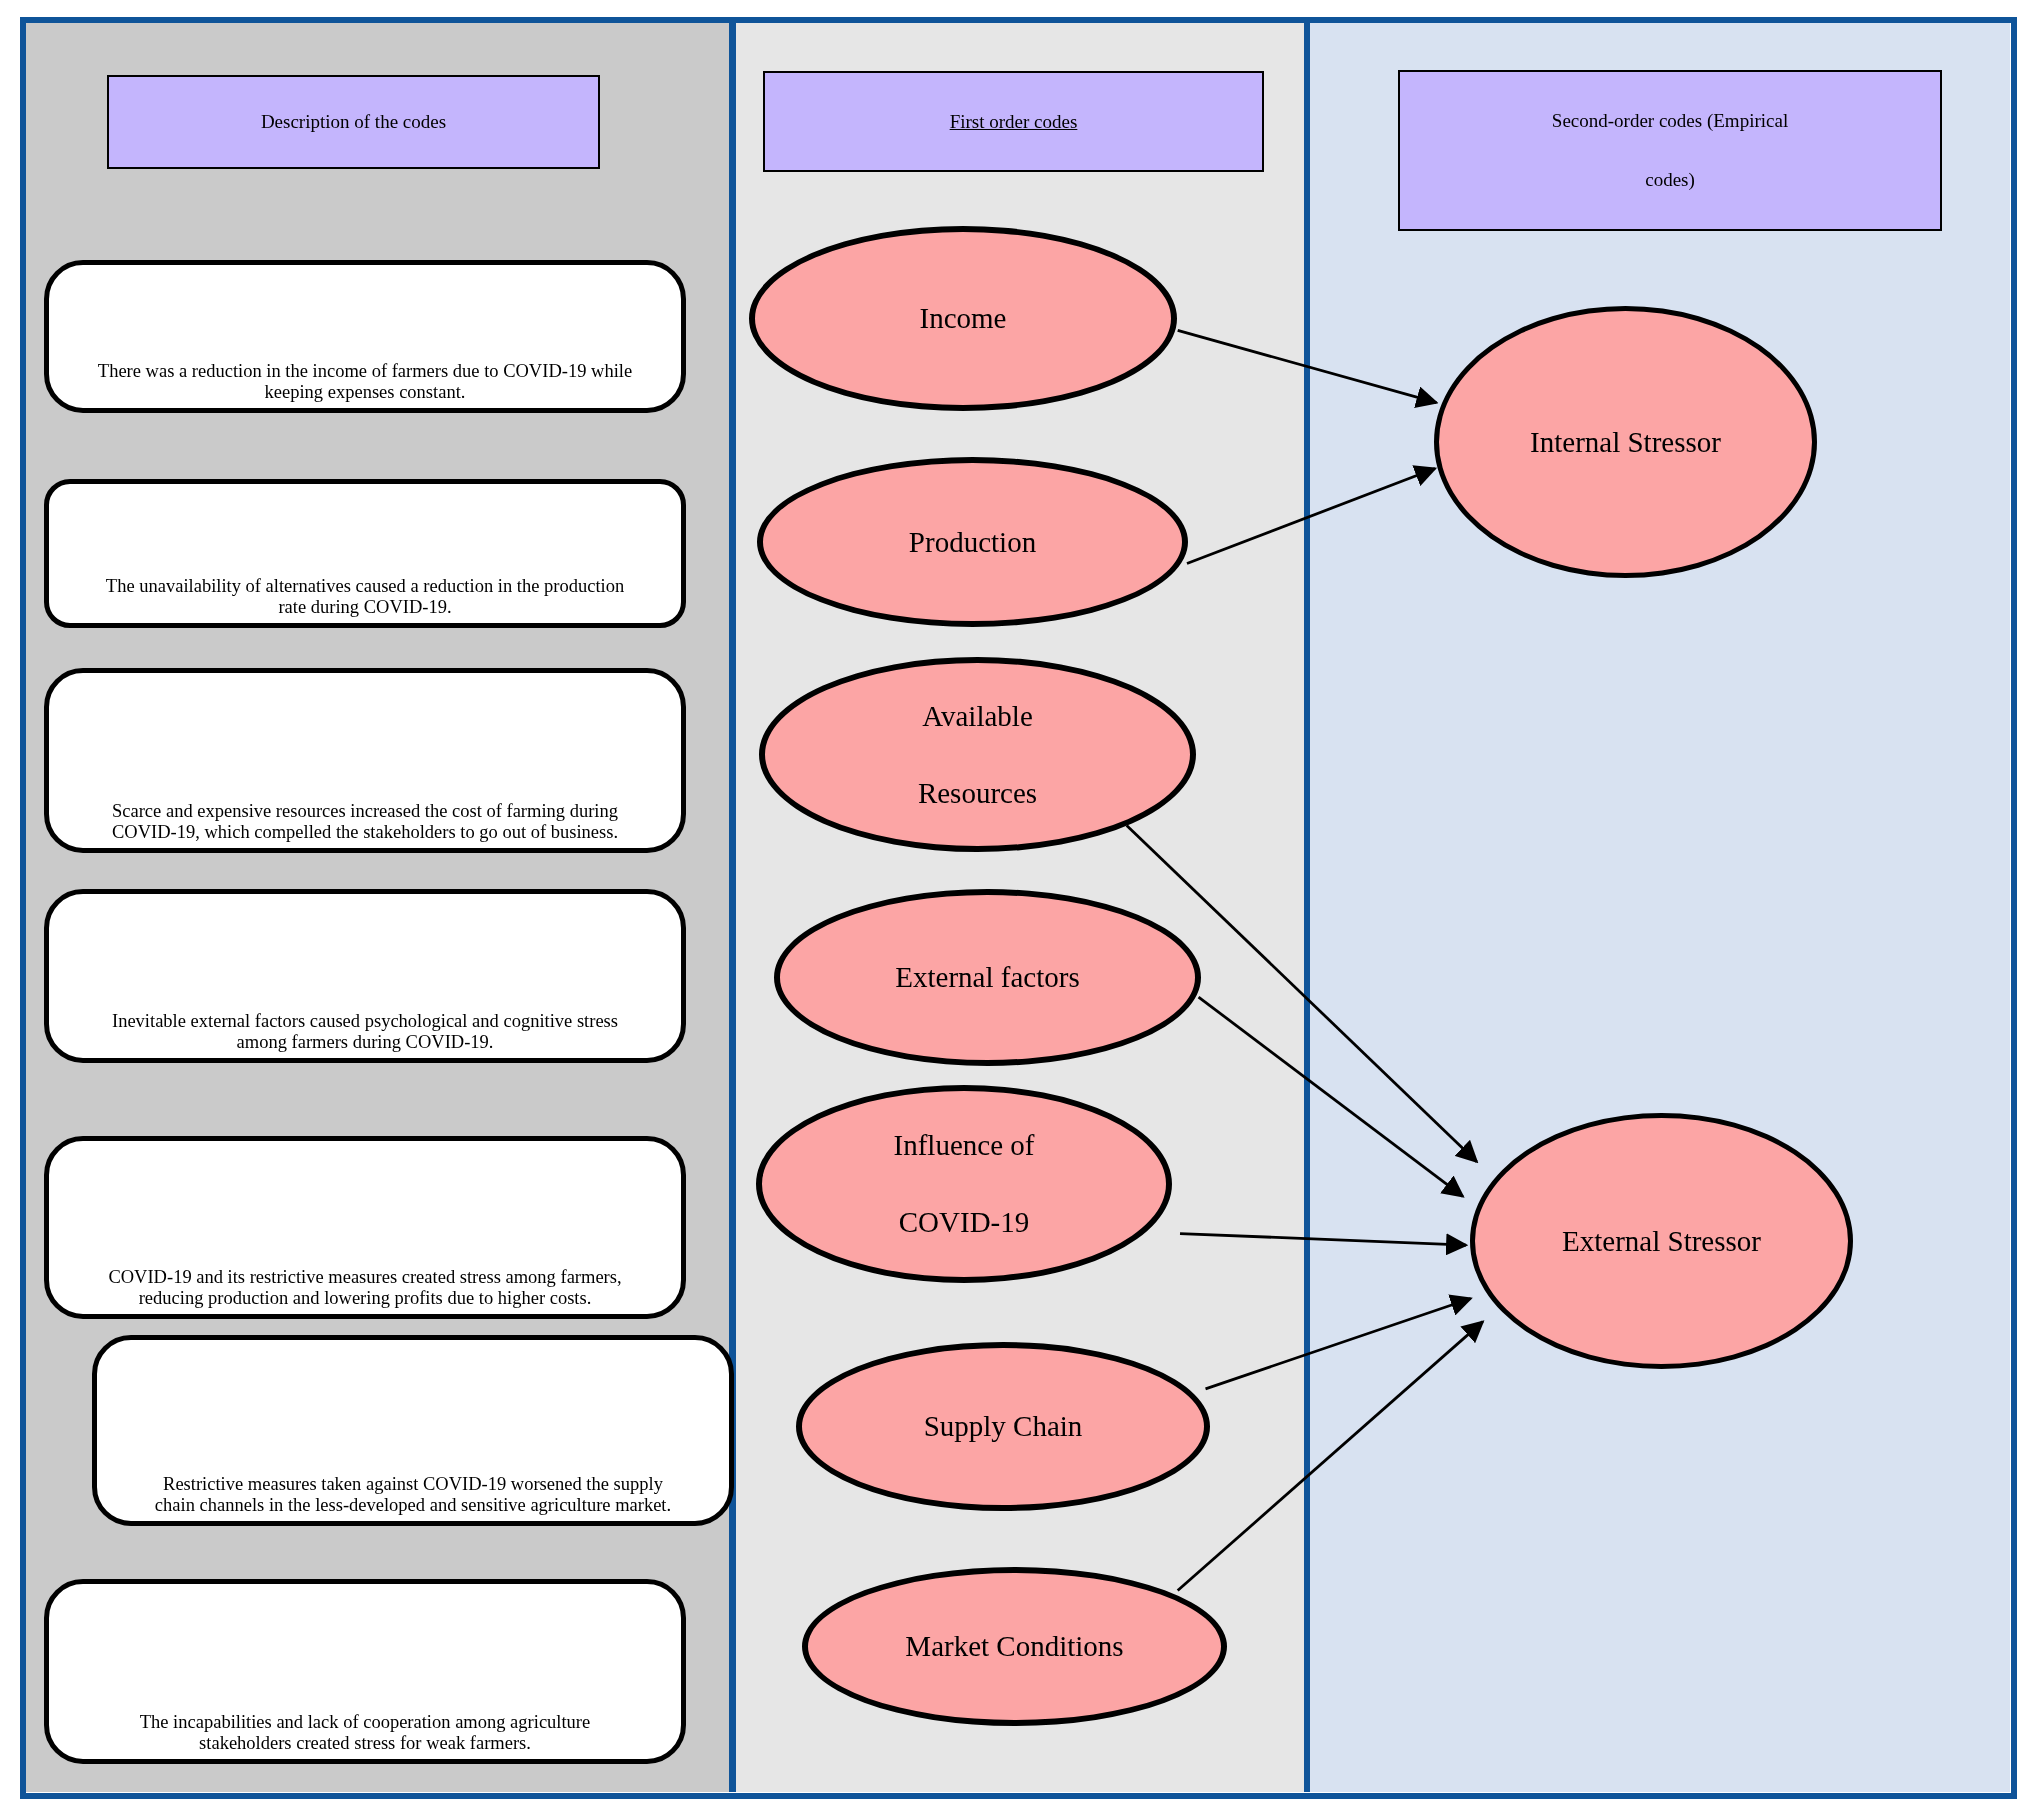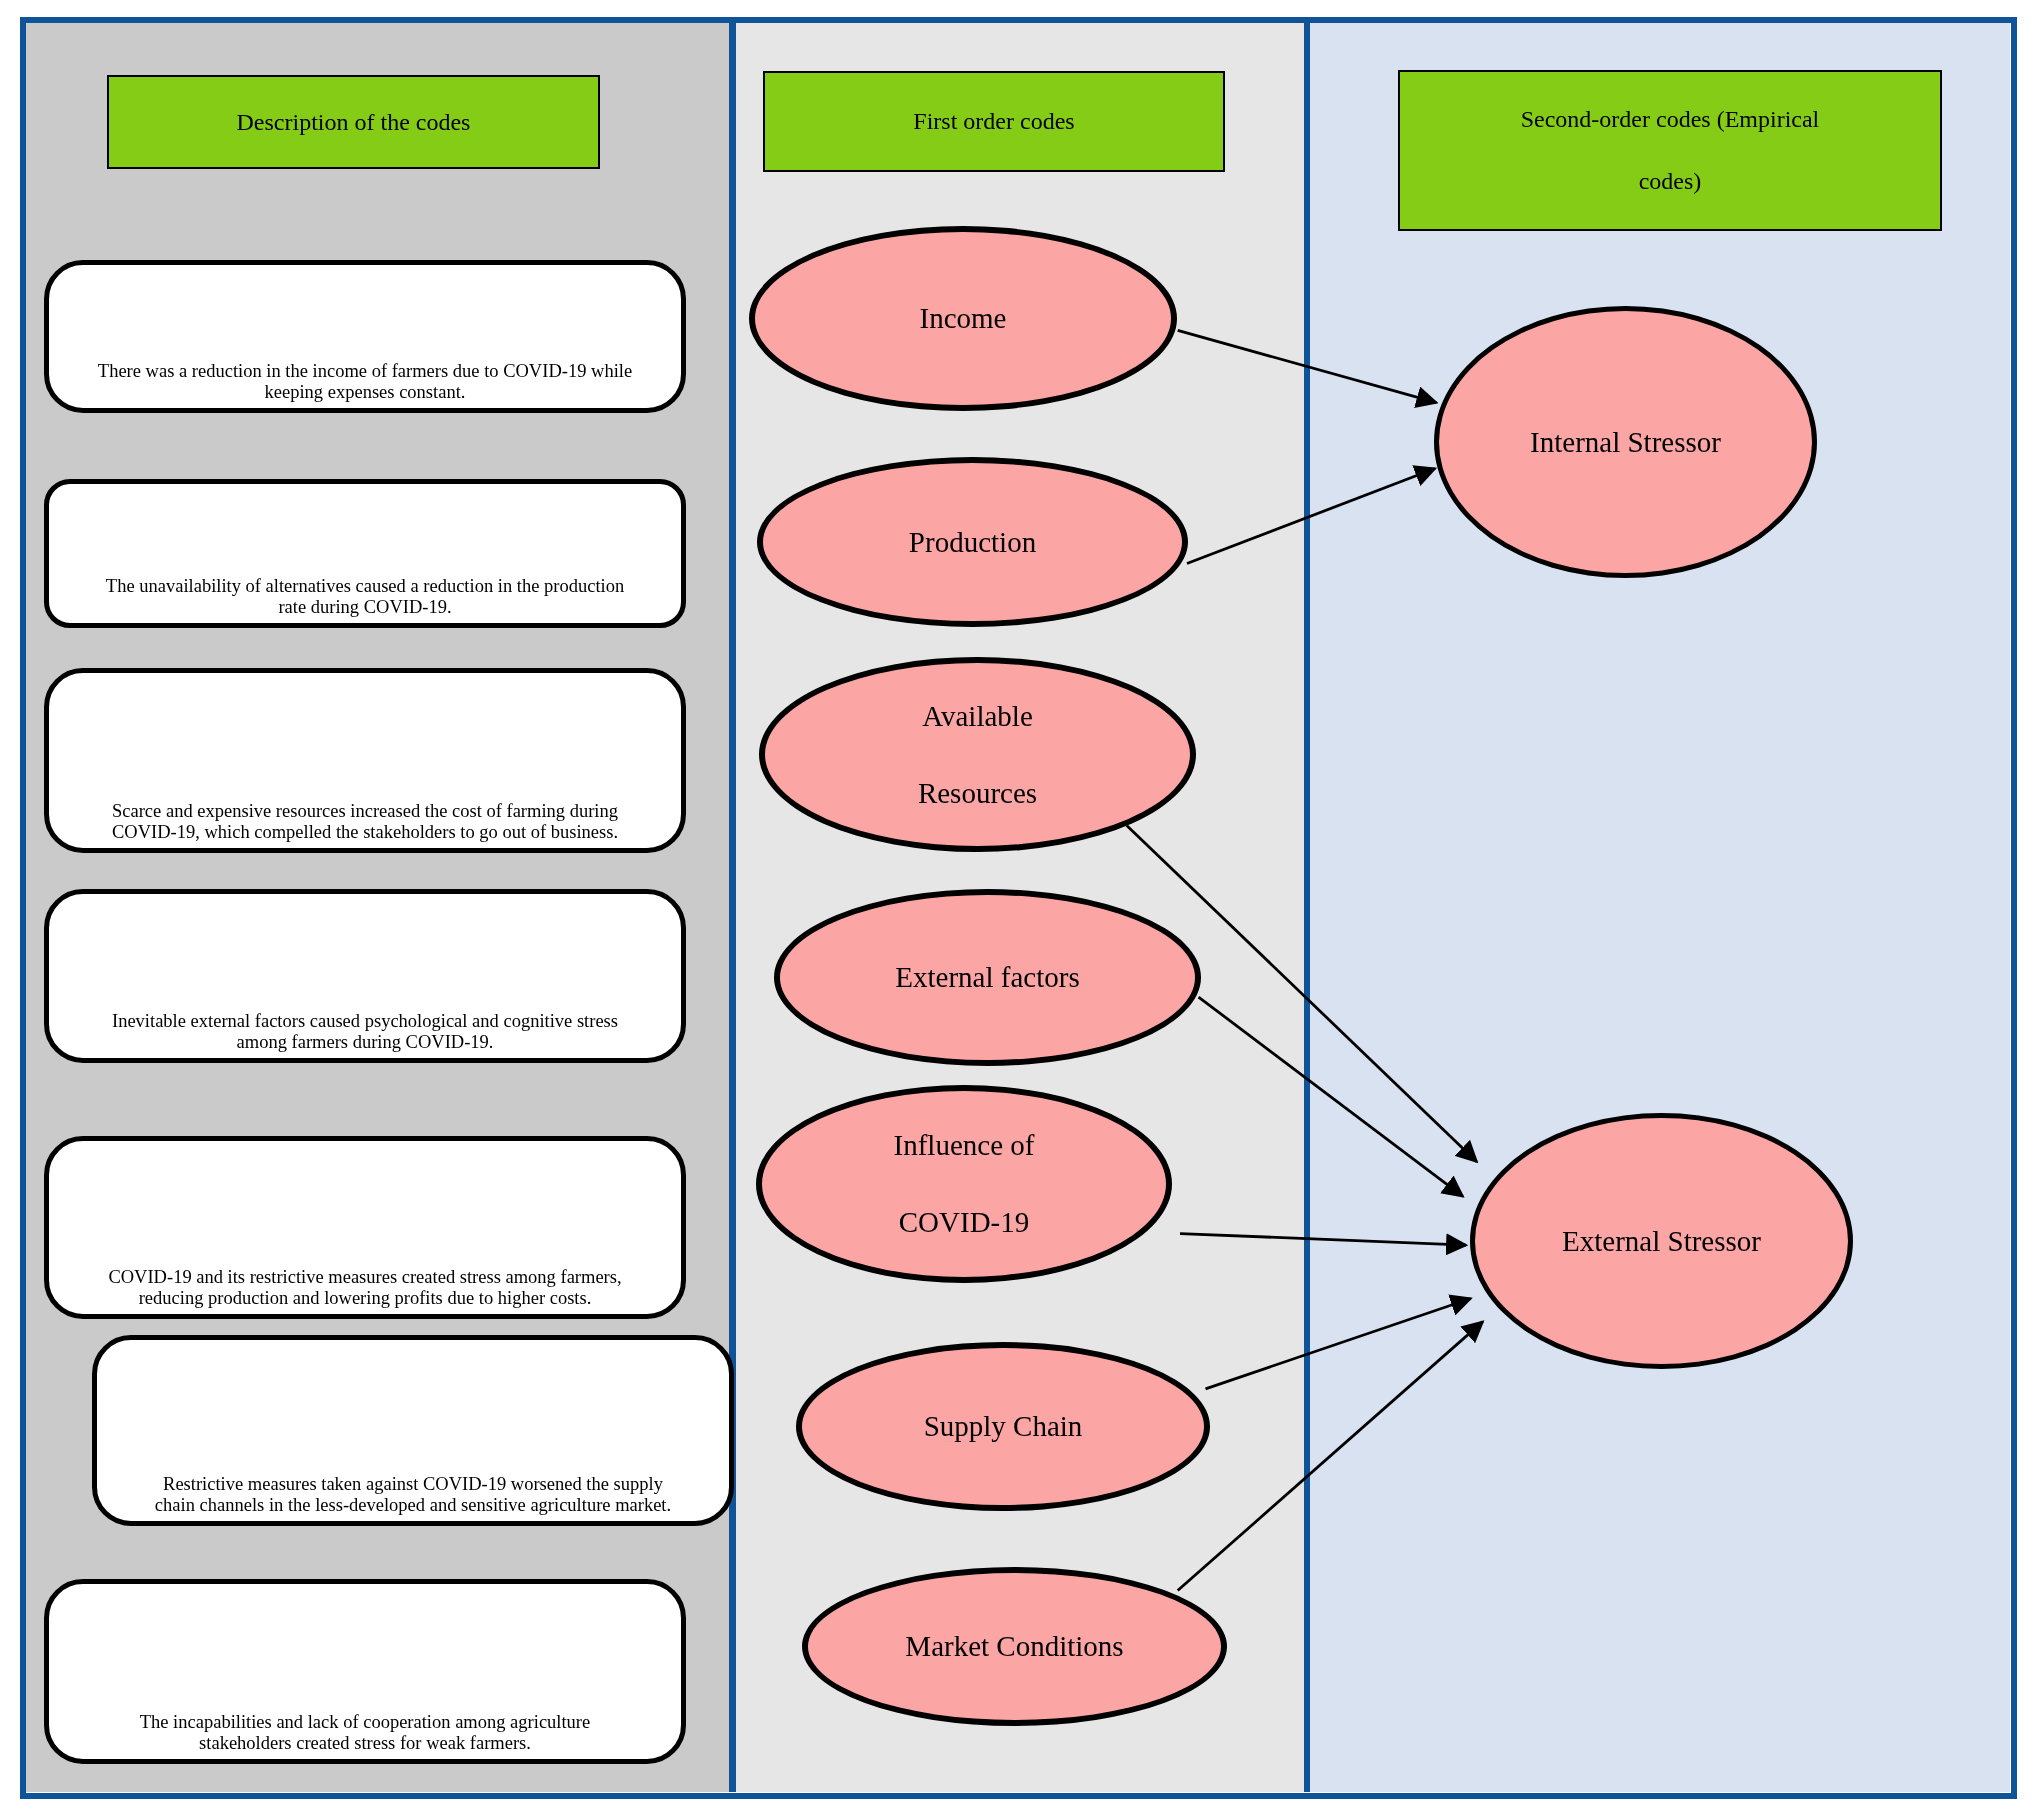--- a/index.html
+++ b/index.html
@@ -5,41 +5,41 @@
   html,body{margin:0;padding:0;background:#ffffff;}
   body{width:2035px;height:1811px;position:relative;font-family:"Liberation Serif","DejaVu Serif",serif;color:#000;}
   .abs{position:absolute;box-sizing:border-box;}
   #frame{left:19.5px;top:16.7px;width:1997px;height:1782px;border:6.5px solid #0f5499;background:transparent;z-index:4;pointer-events:none;}
   .col{top:23px;height:1769px;z-index:0;}
   #col-left{left:26px;width:703px;background:#cacaca;}
   #divider1{left:729px;top:23px;width:6.5px;height:1769px;background:#0f5499;z-index:1;}
   #col-middle{left:735px;width:569px;background:#e6e6e6;}
   #divider2{left:1304px;top:23px;width:5.6px;height:1769px;background:#0f5499;z-index:1;}
   #col-right{left:1310px;width:700px;background:#d8e2f1;}
-  .header-box{background:#84cc16;border:2.8px solid #000;display:flex;flex-direction:column;align-items:center;justify-content:space-evenly;text-align:left;font-size:24px;z-index:2;}
+  .header-box{background:#c4b5fd;border:2.8px solid #000;display:flex;flex-direction:column;align-items:center;justify-content:space-evenly;text-align:left;font-size:19px;z-index:2;}
   .desc-box{left:44px;width:642px;background:#fff;border:5.1px solid #000;border-radius:39px;display:flex;flex-direction:column;align-items:center;justify-content:flex-end;text-align:center;font-size:18.5px;padding:4.6px 18.5px;z-index:2;}
   .ellipse{background:#fca5a5;border:6px solid #000;border-radius:50%;display:flex;flex-direction:column;align-items:center;justify-content:center;gap:44px;text-align:center;font-size:29px;z-index:2;}
   .ellipse.right-node{border-width:5.6px;}
   .line{white-space:nowrap;}
   .line:empty{display:none;}
   #arrows{left:0;top:0;width:2035px;height:1811px;z-index:3;pointer-events:none;}
 </style>
 </head>
 <body>
 
 <div class="abs col" id="col-left"></div>
 <div class="abs" id="divider1"></div>
 <div class="abs col" id="col-middle"></div>
 <div class="abs" id="divider2"></div>
 <div class="abs col" id="col-right"></div>
 
 <div class="abs header-box" style="left:107px;top:75px;width:493px;height:94px;">
   <div class="line">Description of the codes</div>
 </div>
-<div class="abs header-box" style="left:763px;top:71px;width:462px;height:101px;">
+<div class="abs header-box" style="left:763px;top:71px;width:501px;height:101px;text-decoration:underline;">
   <div class="line">First order codes</div>
 </div>
 <div class="abs header-box" style="left:1398px;top:70px;width:544px;height:161px;">
   <div class="line">Second-order codes (Empirical</div>
   <div class="line">codes)</div>
 </div>
 
 <div class="abs desc-box" style="top:260px;height:153px;">
   <div class="line">There was a reduction in the income of farmers due to COVID-19 while</div>
   <div class="line">keeping expenses constant.</div>

